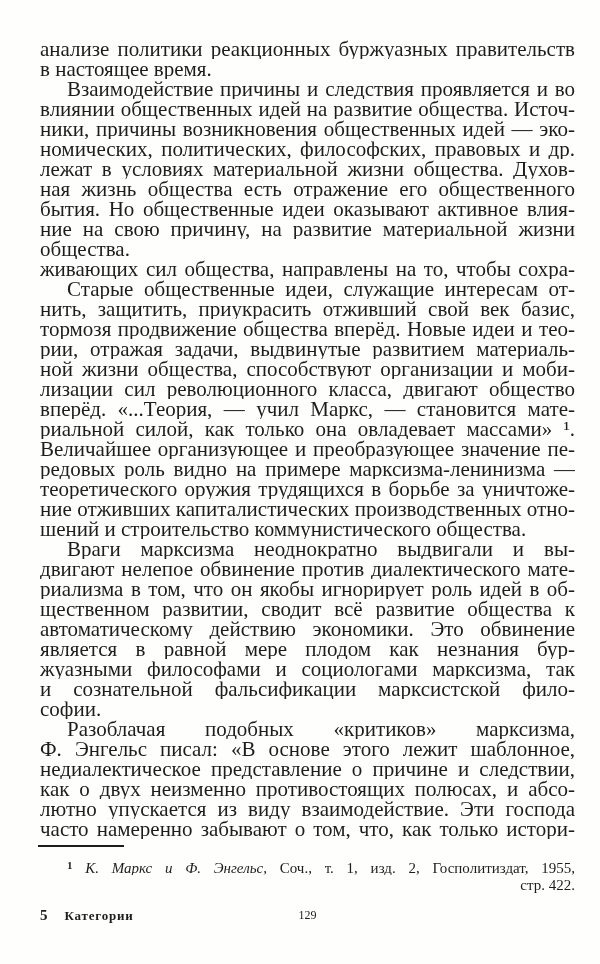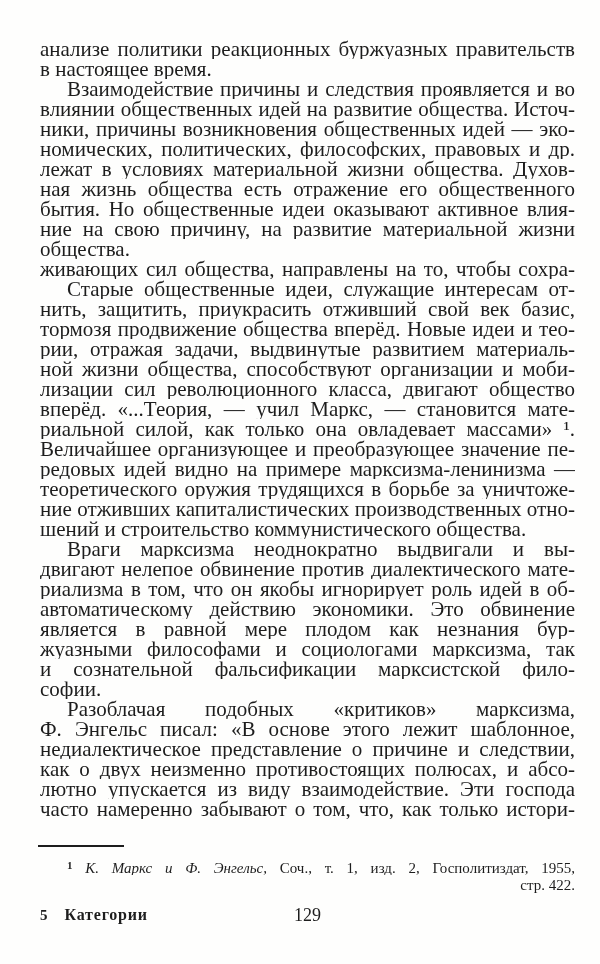--- a/index.html
+++ b/index.html
@@ -83,31 +83,31 @@
     width: 535px;
     height: 22px;
   }
   .sig-mark {
     font-weight: bold;
     font-size: 15px;
     line-height: 22px;
   }
   .run-title {
     font-weight: bold;
-    font-size: 16px;
+    font-size: 13px;
     line-height: 22px;
     letter-spacing: 0.8px;
     margin-left: 17px;
   }
   .page-num {
     position: absolute;
     left: 50%;
     top: 0;
     transform: translateX(-50%);
-    font-size: 18px;
+    font-size: 12px;
     line-height: 22px;
   }
 </style>
 </head>
 <body>
 
 <div class="page">
 
   <div class="text-block">
       <div class="line">анализе политики реакционных буржуазных правительств</div>
@@ -124,27 +124,28 @@
       <div class="line">живающих сил общества, направлены на то, чтобы сохра-</div>
       <div class="line ind">Старые общественные идеи, служащие интересам от-</div>
       <div class="line">нить, защитить, приукрасить отживший свой век базис,</div>
       <div class="line">тормозя продвижение общества вперёд. Новые идеи и тео-</div>
       <div class="line">рии, отражая задачи, выдвинутые развитием материаль-</div>
       <div class="line">ной жизни общества, способствуют организации и моби-</div>
       <div class="line">лизации сил революционного класса, двигают общество</div>
       <div class="line">вперёд. «...Теория, — учил Маркс, — становится мате-</div>
       <div class="line">риальной силой, как только она овладевает массами» ¹.</div>
       <div class="line">Величайшее организующее и преобразующее значение пе-</div>
-      <div class="line">редовых идей видно на примере марксизма-ленинизма —</div>
+      <div class="line">редовых роль видно на примере марксизма-ленинизма —</div>
       <div class="line">теоретического оружия трудящихся в борьбе за уничтоже-</div>
       <div class="line">ние отживших капиталистических производственных отно-</div>
       <div class="line noj">шений и строительство коммунистического общества.</div>
       <div class="line ind">Враги марксизма неоднократно выдвигали и вы-</div>
       <div class="line">двигают нелепое обвинение против диалектического мате-</div>
       <div class="line">риализма в том, что он якобы игнорирует роль идей в об-</div>
+      <div class="line">щественном развитии, сводит всё развитие общества к</div>
       <div class="line">автоматическому действию экономики. Это обвинение</div>
       <div class="line">является в равной мере плодом как незнания бур-</div>
       <div class="line">жуазными философами и социологами марксизма, так</div>
       <div class="line">и сознательной фальсификации марксистской фило-</div>
       <div class="line noj">софии.</div>
       <div class="line ind">Разоблачая подобных «критиков» марксизма,</div>
       <div class="line">Ф. Энгельс писал: «В основе этого лежит шаблонное,</div>
       <div class="line">недиалектическое представление о причине и следствии,</div>
       <div class="line">как о двух неизменно противостоящих полюсах, и абсо-</div>
       <div class="line">лютно упускается из виду взаимодействие. Эти господа</div>

